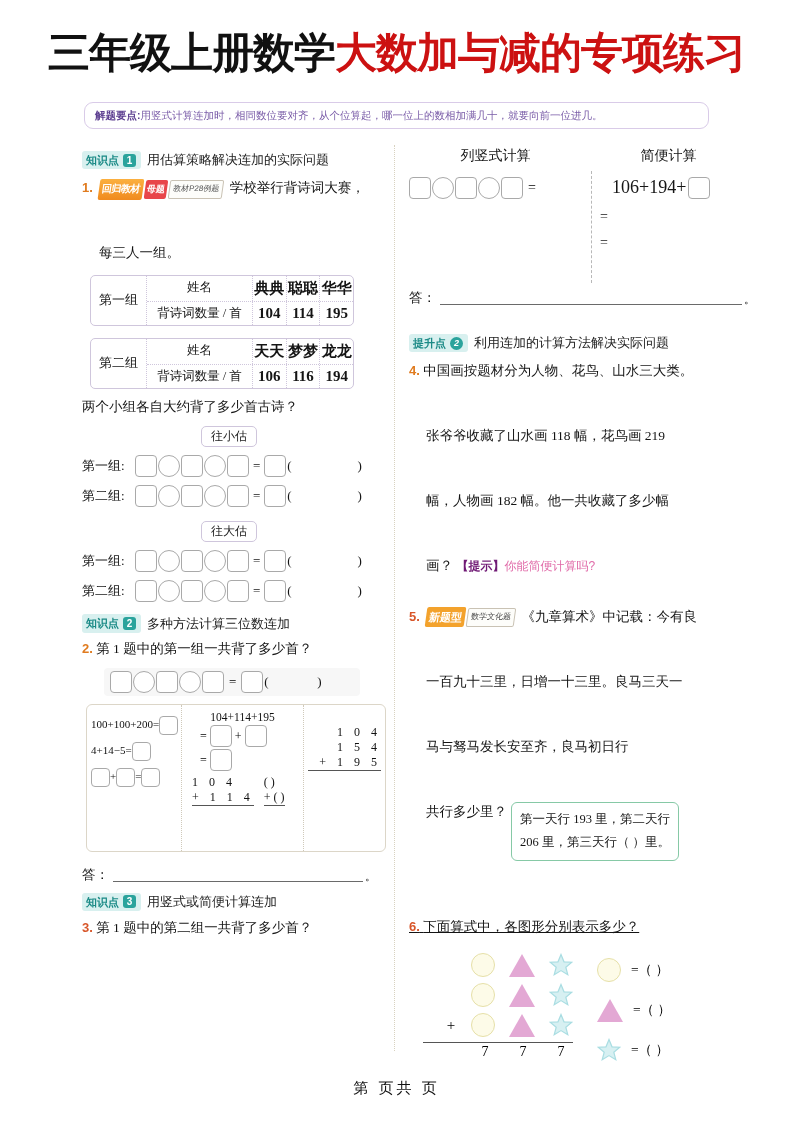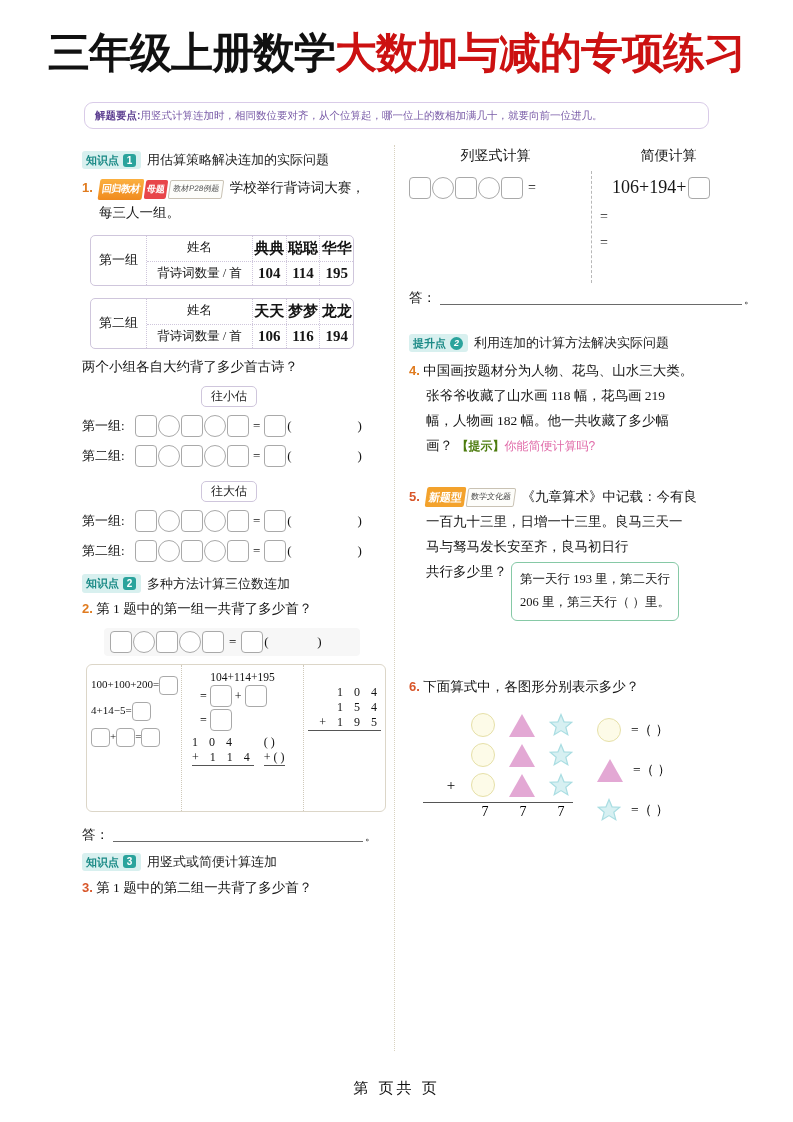--- a/index.html
+++ b/index.html
@@ -96,21 +96,21 @@
   }
 
   
   .q {
     font-size: 13.5px; line-height: 1.85;
     color: #141414;
     margin-top: 6px;
   }
   .q-num { color: #e07b1f; font-weight: bold; font-family: "Liberation Sans", sans-serif; font-size: 13px; }
   .q-num.red { color: #d8562a; }
-  .q-indent { padding-left: 17px; display: block; }
+  .q-indent { padding-left: 17px; display: block; margin-top: 40px; }
 
   .tag-textbook {
     display: inline-flex; align-items: center; gap: 2px;
     transform: skewX(-8deg);
     margin: 0 3px;
   }
   .tag-textbook .t1 {
     background: linear-gradient(#fbb040,#f08a1e);
     color: #ffffff; font-weight: bold;
     font-family: "Liberation Sans", sans-serif;
@@ -135,21 +135,21 @@
   .tag-new .n1 {
     background: #f3a22c; color: #ffffff; font-weight: bold;
     font-family: "Liberation Sans", sans-serif;
     font-size: 11px; padding: 0px 3px; border-radius: 2px;
   }
   .tag-new .n2 {
     border: 1px solid #c9c2b4; color: #444; background: #fdfdfa;
     font-family: "Liberation Sans", sans-serif;
     font-size: 8px; padding: 1px 3px; border-radius: 2px;
   }
-  .hint-label { color: #4d7c0f; font-weight: bold; font-size: 12px; font-family: Liberation Mono, monospace; }
+  .hint-label { color: #701a75; font-weight: bold; font-size: 12px; font-family: Liberation Mono, monospace; }
   .hint-text  { color: #e06aa8; font-size: 12px; font-family: "Liberation Sans", sans-serif; }
 
   
   .dtable {
     border: 1px solid #cfc6dc;
     border-radius: 5px;
     margin: 9px 0 0 8px;
     width: 264px;
     display: flex;
     align-items: stretch;
@@ -551,21 +551,21 @@
         <span class="q-indent">马与驽马发长安至齐，良马初日行</span>
         <span class="q-indent" style="display:flex;align-items:flex-start;gap:4px;">
           <span>共行多少里？</span>
           <span class="frame5">
             <span style="display:block;">第一天行 193 里，第二天行</span>
             <span style="display:block;">206 里，第三天行（        ）里。</span>
           </span>
         </span>
       </div>
 
-      <div class="q" style="margin-top:54px;">
+      <div class="q" style="margin-top:54px;text-decoration:underline;">
         <span class="q-num red">6.</span>
         <span>下面算式中，各图形分别表示多少？</span>
       </div>
 
       <div class="q6wrap">
         <div class="q6left">
           <div class="q6row">
             <span class="plus"></span>
             <span class="shp shp-circle"></span>
             <span class="shp-tri"></span>

